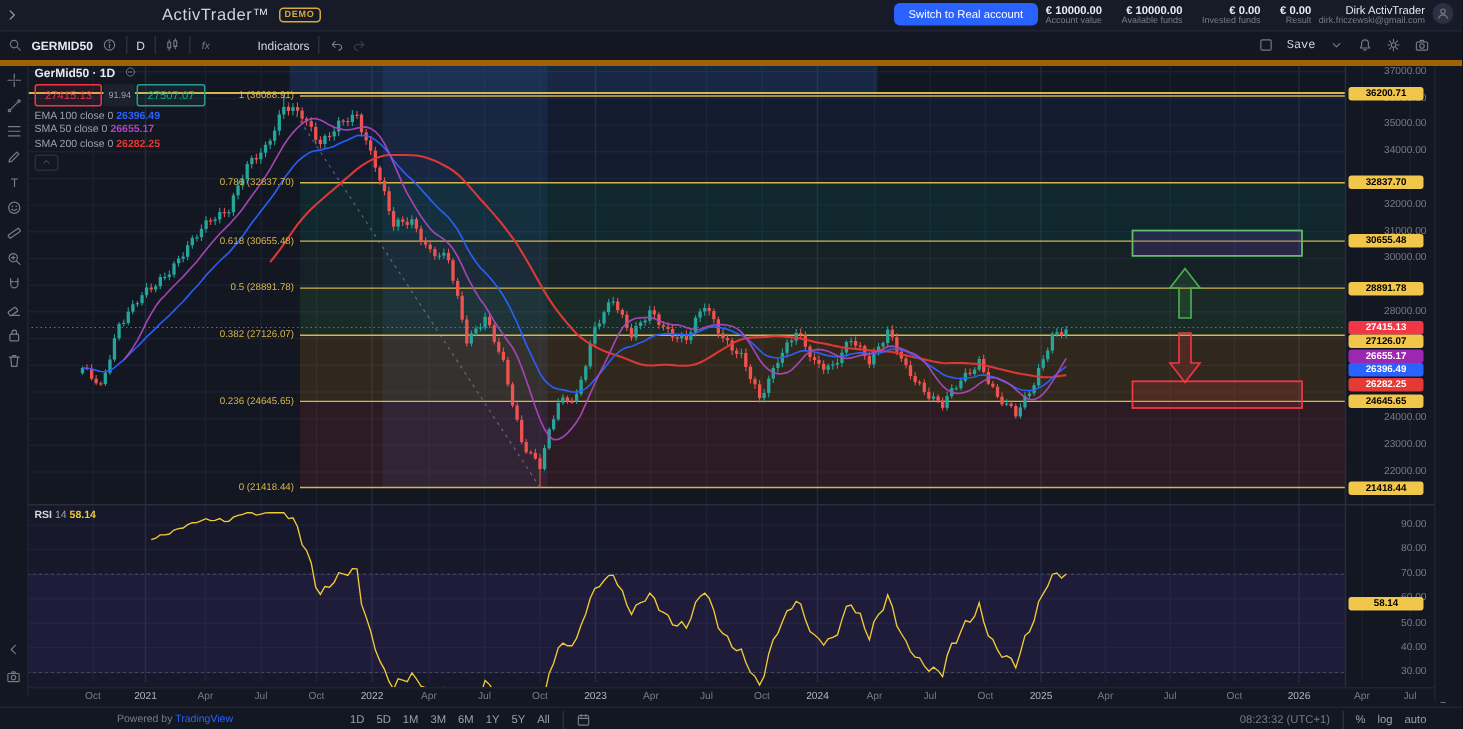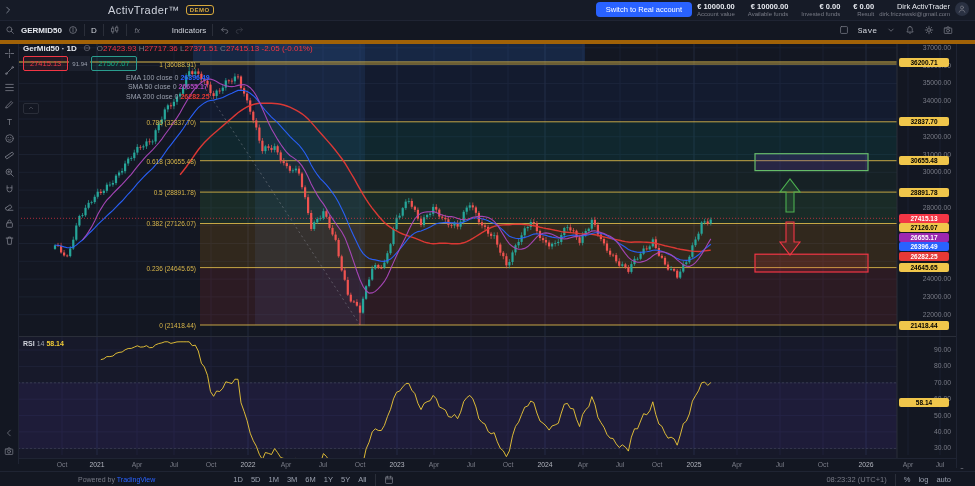--- a/index.html
+++ b/index.html
@@ -41,21 +41,21 @@
   .tool{width:14px;height:14px;display:flex;align-items:center;justify-content:center;color:#787b86;cursor:pointer;}
   .corner-chevron{position:absolute;left:3px;top:5px;z-index:40;color:#9aa0ae;cursor:pointer;}
   
   .rightrail{position:absolute;right:0;top:20px;width:18px;height:438px;background:#131722;
              border-left:1px solid #1f2433;display:flex;flex-direction:column;align-items:center;
              padding-top:10px;gap:10px;z-index:20;}
   
   .chartwrap{position:absolute;left:18px;top:40px;width:939px;height:418px;background:#131722;}
   .chart-canvas{position:absolute;left:0;top:0;width:939px;height:418px;}
   .overlay{position:absolute;left:0;top:0;width:939px;height:418px;pointer-events:none;z-index:10;}
-  .legend{position:absolute;left:5px;top:3px;text-align:center;}
+  .legend{position:absolute;left:5px;top:3px;}
   .legend-row1{display:flex;align-items:center;gap:5px;font-size:8px;}
   .legend-title{color:#e6e9ef;font-weight:bold;}
   .ohlc span.k{color:#787b86;}
   .ohlc span.val{color:#f23645;}
   .quote-row{display:flex;align-items:stretch;margin-top:3px;}
   .qbox{font-size:7.5px;padding:2px 6px;border-radius:2px;display:flex;align-items:center;}
   .qsell{border:1px solid #f23645;color:#f23645;background:rgba(242,54,69,.08);}
   .qspread{font-size:6px;color:#9aa0ae;background:#1c212e;margin:0 1px;padding:2px 3px;display:flex;align-items:center;}
   .qbuy{border:1px solid #2a9d8f;color:#0fae84;background:rgba(38,166,154,.08);}
   .ma-row{font-size:7px;color:#9aa0ae;margin-top:2.5px;}
@@ -830,21 +830,20 @@
     <div class="overlay" id="overlay">
       <div class="legend">
         <div class="legend-row1">
           <span class="legend-title">GerMid50 · 1D</span>
           <span class="icon" style="transform:scale(.8);">
               <svg width="10" height="10" viewBox="0 0 16 16" fill="none" stroke="currentColor" stroke-width="1.2" stroke-linecap="round" stroke-linejoin="round">
                 <circle cx="8" cy="8" r="5.5"></circle>
                 <path d="M5.2 8 h5.6"></path>
               </svg>
             </span>
-          <span class="ohlc" id="ohlc"><span class="k">O</span><span class="val">27423.93</span> <span class="k">H</span><span class="val">27717.36</span> <span class="k">L</span><span class="val">27371.51</span> <span class="k">C</span><span class="val">27415.13</span> <span class="val">-2.05 (-0.01%)</span></span>
         </div>
         <div class="quote-row">
           <span class="qbox qsell">27415.13</span>
           <span class="qspread">91.94</span>
           <span class="qbox qbuy">27507.07</span>
         </div>
         <div id="ma-rows">
             <div class="ma-row"><span>EMA 100 close 0</span> <b style="color: rgb(41, 98, 255);">26396.49</b></div>
             <div class="ma-row"><span>SMA 50 close 0</span> <b style="color: rgb(171, 71, 188);">26655.17</b></div>
             <div class="ma-row"><span>SMA 200 close 0</span> <b style="color: rgb(229, 57, 53);">26282.25</b></div>

